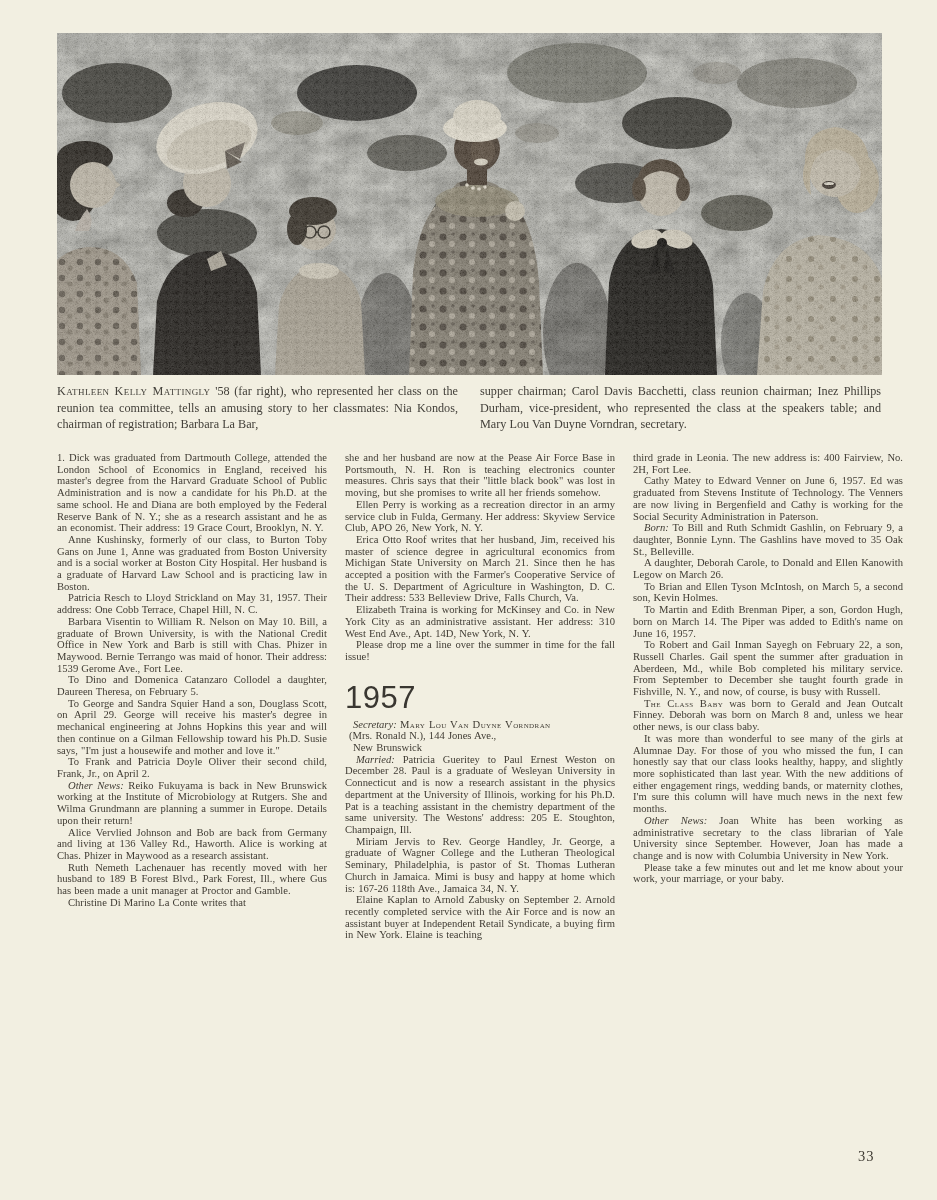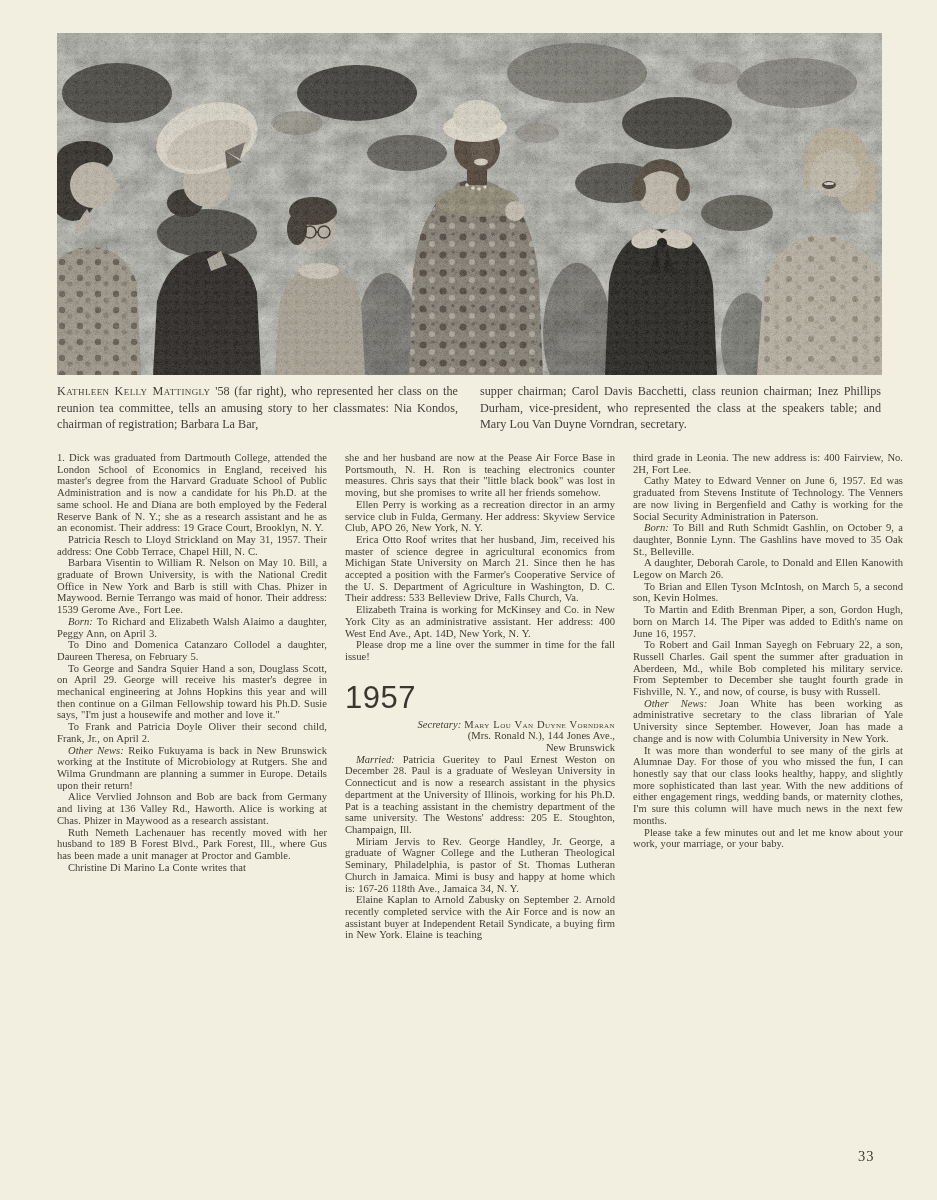--- a/index.html
+++ b/index.html
@@ -43,21 +43,21 @@
   .sc{font-variant:small-caps;letter-spacing:0.4px;}
   .year-heading{
     font-family:"Liberation Sans","DejaVu Sans",sans-serif;
     font-weight:400;
     font-size:31px;line-height:25px;
     letter-spacing:0.5px;
     color:#3a3731;
     margin:22px 0 9px 0;
     text-align:left;
   }
-  .secretary{margin:0 0 7px 0;text-align:right;font-family:Liberation Serif, serif;}
+  .secretary{margin:0 0 7px 0;text-align:left;font-family:Liberation Serif, serif;}
   .secretary .sec-line{text-indent:0;}
   .pagenum{
     position:absolute;left:858px;top:1148px;
     font-size:14.5px;color:#3f3b33;letter-spacing:1px;text-align:center;
   }
 </style>
 </head>
 <body>
 
 <div class="page">
@@ -202,55 +202,56 @@
   </div>
 
   <div class="caption">
     <div class="cap-col"><span class="sc">Kathleen Kelly Mattingly</span><span> '58 (far right), who represented her class on the reunion tea committee, tells an amusing story to her classmates: Nia Kondos, chairman of registration; Barbara La Bar,</span></div>
     <div class="cap-col"><span>supper chairman; Carol Davis Bacchetti, class reunion chairman; Inez Phillips Durham, vice-president, who represented the class at the speakers table; and Mary Lou Van Duyne Vorndran, secretary.</span></div>
   </div>
 
   <div class="columns">
     <div class="col">
         <p class="flush"><span>1. Dick was graduated from Dartmouth College, attended the London School of Economics in England, received his master's degree from the Harvard Graduate School of Public Administration and is now a candidate for his Ph.D. at the same school. He and Diana are both employed by the Federal Reserve Bank of N. Y.; she as a research assistant and he as an economist. Their address: 19 Grace Court, Brooklyn, N. Y.</span></p>
+        <p><span>Anne Kushinsky, formerly of our class, to Burton Toby Gans on June 1, Anne was graduated from Boston University and is a social worker at Boston City Hospital. Her husband is a graduate of Harvard Law School and is practicing law in Boston.</span></p>
         <p><span>Patricia Resch to Lloyd Strickland on May 31, 1957. Their address: One Cobb Terrace, Chapel Hill, N. C.</span></p>
         <p><span>Barbara Visentin to William R. Nelson on May 10. Bill, a graduate of Brown University, is with the National Credit Office in New York and Barb is still with Chas. Phizer in Maywood. Bernie Terrango was maid of honor. Their address: 1539 Gerome Ave., Fort Lee.</span></p>
-        <p><span class="it">Born:</span><span> To Richard and Elizabeth Walsh Alaimo a daughter, Peggy Ann, on April 3.</span></p>
         <p><span>To Dino and Domenica Catanzaro Collodel a daughter, Daureen Theresa, on February 5.</span></p>
         <p><span>To George and Sandra Squier Hand a son, Douglass Scott, on April 29. George will receive his master's degree in mechanical engineering at Johns Hopkins this year and will then continue on a Gilman Fellowship toward his Ph.D. Susie says, "I'm just a housewife and mother and love it."</span></p>
         <p><span>To Frank and Patricia Doyle Oliver their second child, Frank, Jr., on April 2.</span></p>
         <p><span class="it">Other News:</span><span> Reiko Fukuyama is back in New Brunswick working at the Institute of Microbiology at Rutgers. She and Wilma Grundmann are planning a summer in Europe. Details upon their return!</span></p>
         <p><span>Alice Vervlied Johnson and Bob are back from Germany and living at 136 Valley Rd., Haworth. Alice is working at Chas. Phizer in Maywood as a research assistant.</span></p>
         <p><span>Ruth Nemeth Lachenauer has recently moved with her husband to 189 B Forest Blvd., Park Forest, Ill., where Gus has been made a unit manager at Proctor and Gamble.</span></p>
         <p><span>Christine Di Marino La Conte writes that</span></p>
       </div>
     <div class="col">
         <p class="flush"><span>she and her husband are now at the Pease Air Force Base in Portsmouth, N. H. Ron is teaching electronics counter measures. Chris says that their "little black book" was lost in moving, but she promises to write all her friends somehow.</span></p>
         <p><span>Ellen Perry is working as a recreation director in an army service club in Fulda, Germany. Her address: Skyview Service Club, APO 26, New York, N. Y.</span></p>
         <p><span>Erica Otto Roof writes that her husband, Jim, received his master of science degree in agricultural economics from Michigan State University on March 21. Since then he has accepted a position with the Farmer's Cooperative Service of the U. S. Department of Agriculture in Washington, D. C. Their address: 533 Belleview Drive, Falls Church, Va.</span></p>
-        <p><span>Elizabeth Traina is working for McKinsey and Co. in New York City as an administrative assistant. Her address: 400 West End Ave., Apt. 14D, New York, N. Y.</span></p>
+        <p><span>Elizabeth Traina is working for McKinsey and Co. in New York City as an administrative assistant. Her address: 310 West End Ave., Apt. 14D, New York, N. Y.</span></p>
         <p><span>Please drop me a line over the summer in time for the fall issue!</span></p>
         <div class="year-heading">1957</div>
         <p class="secretary">
           <span class="sec-line" style="display: block; padding-left: 8px;"><span class="it">Secretary: </span><span class="sc">Mary Lou Van Duyne Vorndran</span></span>
           <span class="sec-line" style="display: block; padding-left: 4px;"><span>(Mrs. Ronald N.), 144 Jones Ave.,</span></span>
           <span class="sec-line" style="display: block; padding-left: 8px;"><span>New Brunswick</span></span>
         </p>
         <p><span class="it">Married:</span><span> Patricia Gueritey to Paul Ernest Weston on December 28. Paul is a graduate of Wesleyan University in Connecticut and is now a research assistant in the physics department at the University of Illinois, working for his Ph.D. Pat is a teaching assistant in the chemistry department of the same university. The Westons' address: 205 E. Stoughton, Champaign, Ill.</span></p>
         <p><span>Miriam Jervis to Rev. George Handley, Jr. George, a graduate of Wagner College and the Lutheran Theological Seminary, Philadelphia, is pastor of St. Thomas Lutheran Church in Jamaica. Mimi is busy and happy at home which is: 167-26 118th Ave., Jamaica 34, N. Y.</span></p>
         <p><span>Elaine Kaplan to Arnold Zabusky on September 2. Arnold recently completed service with the Air Force and is now an assistant buyer at Independent Retail Syndicate, a buying firm in New York. Elaine is teaching</span></p>
       </div>
     <div class="col">
         <p class="flush"><span>third grade in Leonia. The new address is: 400 Fairview, No. 2H, Fort Lee.</span></p>
         <p><span>Cathy Matey to Edward Venner on June 6, 1957. Ed was graduated from Stevens Institute of Technology. The Venners are now living in Bergenfield and Cathy is working for the Social Security Administration in Paterson.</span></p>
-        <p><span class="it">Born:</span><span> To Bill and Ruth Schmidt Gashlin, on October 9, a daughter, Bonnie Lynn. The Gashlins have moved to 35 Oak St., Belleville.</span></p>
+        <p><span class="it">Born:</span><span> To Bill and Ruth Schmidt Gashlin, on February 9, a daughter, Bonnie Lynn. The Gashlins have moved to 35 Oak St., Belleville.</span></p>
         <p><span>A daughter, Deborah Carole, to Donald and Ellen Kanowith Legow on March 26.</span></p>
         <p><span>To Brian and Ellen Tyson McIntosh, on March 5, a second son, Kevin Holmes.</span></p>
         <p><span>To Martin and Edith Brenman Piper, a son, Gordon Hugh, born on March 14. The Piper was added to Edith's name on June 16, 1957.</span></p>
         <p><span>To Robert and Gail Inman Sayegh on February 22, a son, Russell Charles. Gail spent the summer after graduation in Aberdeen, Md., while Bob completed his military service. From September to December she taught fourth grade in Fishville, N. Y., and now, of course, is busy with Russell.</span></p>
+        <p><span class="sc">The Class Baby</span><span> was born to Gerald and Jean Outcalt Finney. Deborah was born on March 8 and, unless we hear other news, is our class baby.</span></p>
+        <p><span>It was more than wonderful to see many of the girls at Alumnae Day. For those of you who missed the fun, I can honestly say that our class looks healthy, happy, and slightly more sophisticated than last year. With the new additions of either engagement rings, wedding bands, or maternity clothes, I'm sure this column will have much news in the next few months.</span></p>
         <p><span class="it">Other News:</span><span> Joan White has been working as administrative secretary to the class librarian of Yale University since September. However, Joan has made a change and is now with Columbia University in New York.</span></p>
-        <p><span>It was more than wonderful to see many of the girls at Alumnae Day. For those of you who missed the fun, I can honestly say that our class looks healthy, happy, and slightly more sophisticated than last year. With the new additions of either engagement rings, wedding bands, or maternity clothes, I'm sure this column will have much news in the next few months.</span></p>
         <p><span>Please take a few minutes out and let me know about your work, your marriage, or your baby.</span></p>
       </div>
   </div>
 
   <div class="pagenum">33</div>
 </div>
 
 </body></html>

